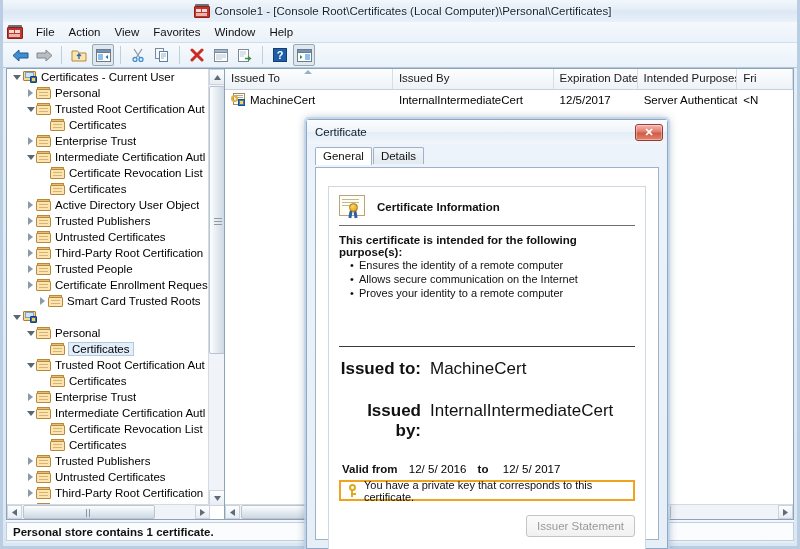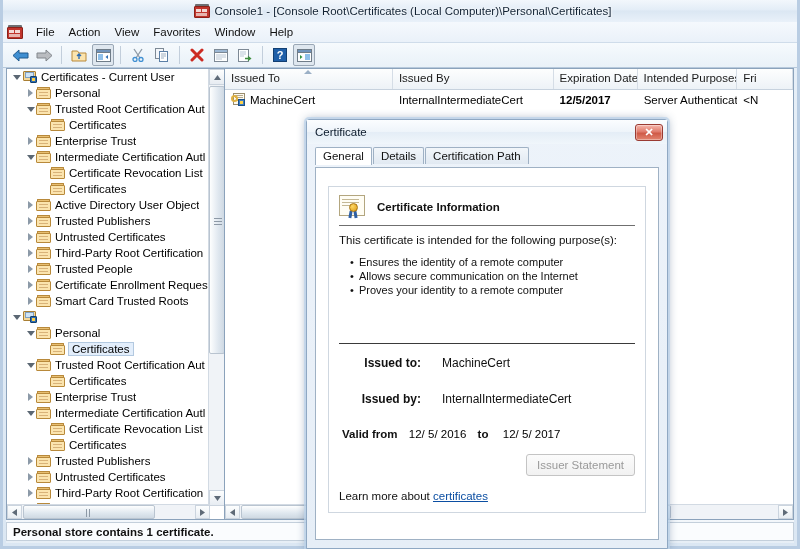--- a/index.html
+++ b/index.html
@@ -214,27 +214,27 @@
   }
   .cert-head { display:flex; align-items:center; gap:10px; margin-bottom:6px;}
   .certbig { width:28px; height:24px; position:relative; flex:0 0 auto;}
   .certbig .pg{position:absolute;left:0;top:0;width:26px;height:21px;background:#fffdf4;border:1px solid #b3a67f;}
   .certbig .ln{position:absolute;height:1px;background:#c4b894;left:3px;width:17px;}
   .certbig .seal{position:absolute;left:10px;top:8px;width:9px;height:9px;border-radius:50%;background:radial-gradient(circle at 35% 35%,#ffd760,#d99a18);border:1px solid #a8730d;}
   .certbig .rb1{position:absolute;left:10px;top:16px;width:3px;height:7px;background:#2e5fa3;transform:rotate(10deg);}
   .certbig .rb2{position:absolute;left:15px;top:16px;width:3px;height:7px;background:#2e5fa3;transform:rotate(-10deg);}
   .cert-head .h { font-size:11.5px; font-weight:bold; color:#111; }
   .hr { height:1px; background:#6f6f6f; margin:6px 0 8px 0; }
-  .purpose-title { font-size:11.5px; font-weight:normal; color:#111; margin-bottom:9px;}
+  .purpose-title { font-size:11.5px; font-weight:bold; color:#111; margin-bottom:0;}
   .purpose-list { margin:0; padding-left:20px; }
   .purpose-list li { font-size:11px; color:#111; line-height:14px; list-style:none; position:relative;}
   .purpose-list li::before { content:"\2022"; position:absolute; left:-9px; }
   .spacer { height: 46px; }
   .hr2 { height:1px; background:#3a3a3a; margin: 0 0 12px 0; }
-  .field { display:flex; font-size:12px; margin-bottom: 22px; gap: 12px; }
+  .field { display:flex; font-size:17px; margin-bottom: 22px; }
   .field .lab { font-weight:bold; width:82px; text-align:right; margin-right:9px; color:#111;}
   .field .val { color:#111; }
   .validrow { font-size:11.5px; margin-bottom:5px; padding-left:3px; }
   .validrow b { color:#111; }
   .validrow .d { margin:0 4px; }
   .keybar {
     border:2px solid #f0a41e; background:#fff; height:21px;
     display:flex; align-items:center; padding:0 6px; gap:6px; margin-bottom:10px;
   }
   .keyic { width:11px; height:13px; position:relative; flex:0 0 auto;}
@@ -520,21 +520,21 @@
               <span class="tri closed"></span>
             </span>
             <span class="ic folder">
               <span class="f-back"></span>
               <span class="f-front"></span>
               <span class="f-line1"></span>
               <span class="f-line2"></span>
             </span>
             <span class="tlabel">Certificate Enrollment Request</span>
           </div>
-          <div class="trow" style="padding-left: 18px;">
+          <div class="trow" style="padding-left: 18px; margin-left: 12px;">
             <span class="exp">
               <span class="tri closed"></span>
             </span>
             <span class="ic folder">
               <span class="f-back"></span>
               <span class="f-front"></span>
               <span class="f-line1"></span>
               <span class="f-line2"></span>
             </span>
             <span class="tlabel">Smart Card Trusted Roots</span>
@@ -739,21 +739,21 @@
                 <span class="pl2"></span>
                 <span class="key"></span>
                 <span class="keyt"></span>
                 <span class="bdg"></span>
               </span>
               <span>MachineCert</span>
             </div>
             <div class="lcell" style="width: 175px;">
               <span>InternalIntermediateCert</span>
             </div>
-            <div class="lcell" style="width: 91px; font-weight: bold;">
+            <div class="lcell" style="width: 91px;">
               <span>12/5/2017</span>
             </div>
             <div class="lcell" style="width: 108px;">
               <span>Server Authenticati...</span>
             </div>
             <div class="lcell" style="width: 60px;">
               <span>&lt;N</span>
             </div>
           </div>
         </div>
@@ -785,21 +785,20 @@
 
   <div class="dlg">
     <div class="dlg-title">
       <span class="t">Certificate</span>
       <span class="closebtn">✕</span>
     </div>
 
     <div class="tabs">
       <span class="tab active">General</span>
       <span class="tab">Details</span>
-      <span class="tab">Certification Path</span>
     </div>
 
     <div class="dlg-body">
       <div class="cert-panel">
         <div class="cert-head">
           <span class="certbig">
             <span class="pg"></span>
             <span class="ln" style="top:4px"></span>
             <span class="ln" style="top:7px"></span>
             <span class="ln" style="top:10px;width:11px"></span>
@@ -824,20 +823,28 @@
           <span class="val">MachineCert</span>
         </div>
         <div class="field">
           <span class="lab">Issued by:</span>
           <span class="val">InternalIntermediateCert</span>
         </div>
         <div class="validrow">
           <b>Valid from</b><span class="d">&nbsp;</span><span>12/ 5/ 2016</span><span class="d">&nbsp;</span><b>to</b><span class="d">&nbsp;&nbsp;</span><span>12/ 5/ 2017</span>
         </div>
 
+        <div class="keybar">
+          <span class="keyic">
+            <span class="ring"></span>
+              <span class="stem"></span>
+              <span class="t1"></span>
+          </span>
+          <span class="kt">You have a private key that corresponds to this certificate.</span>
+        </div>
 
         <div class="issuerrow">
           <span class="issuerbtn">Issuer Statement</span>
         </div>
 
         <div class="learn">
           <span>Learn more about </span><a href="#">certificates</a>
         </div>
       </div>
     </div>

